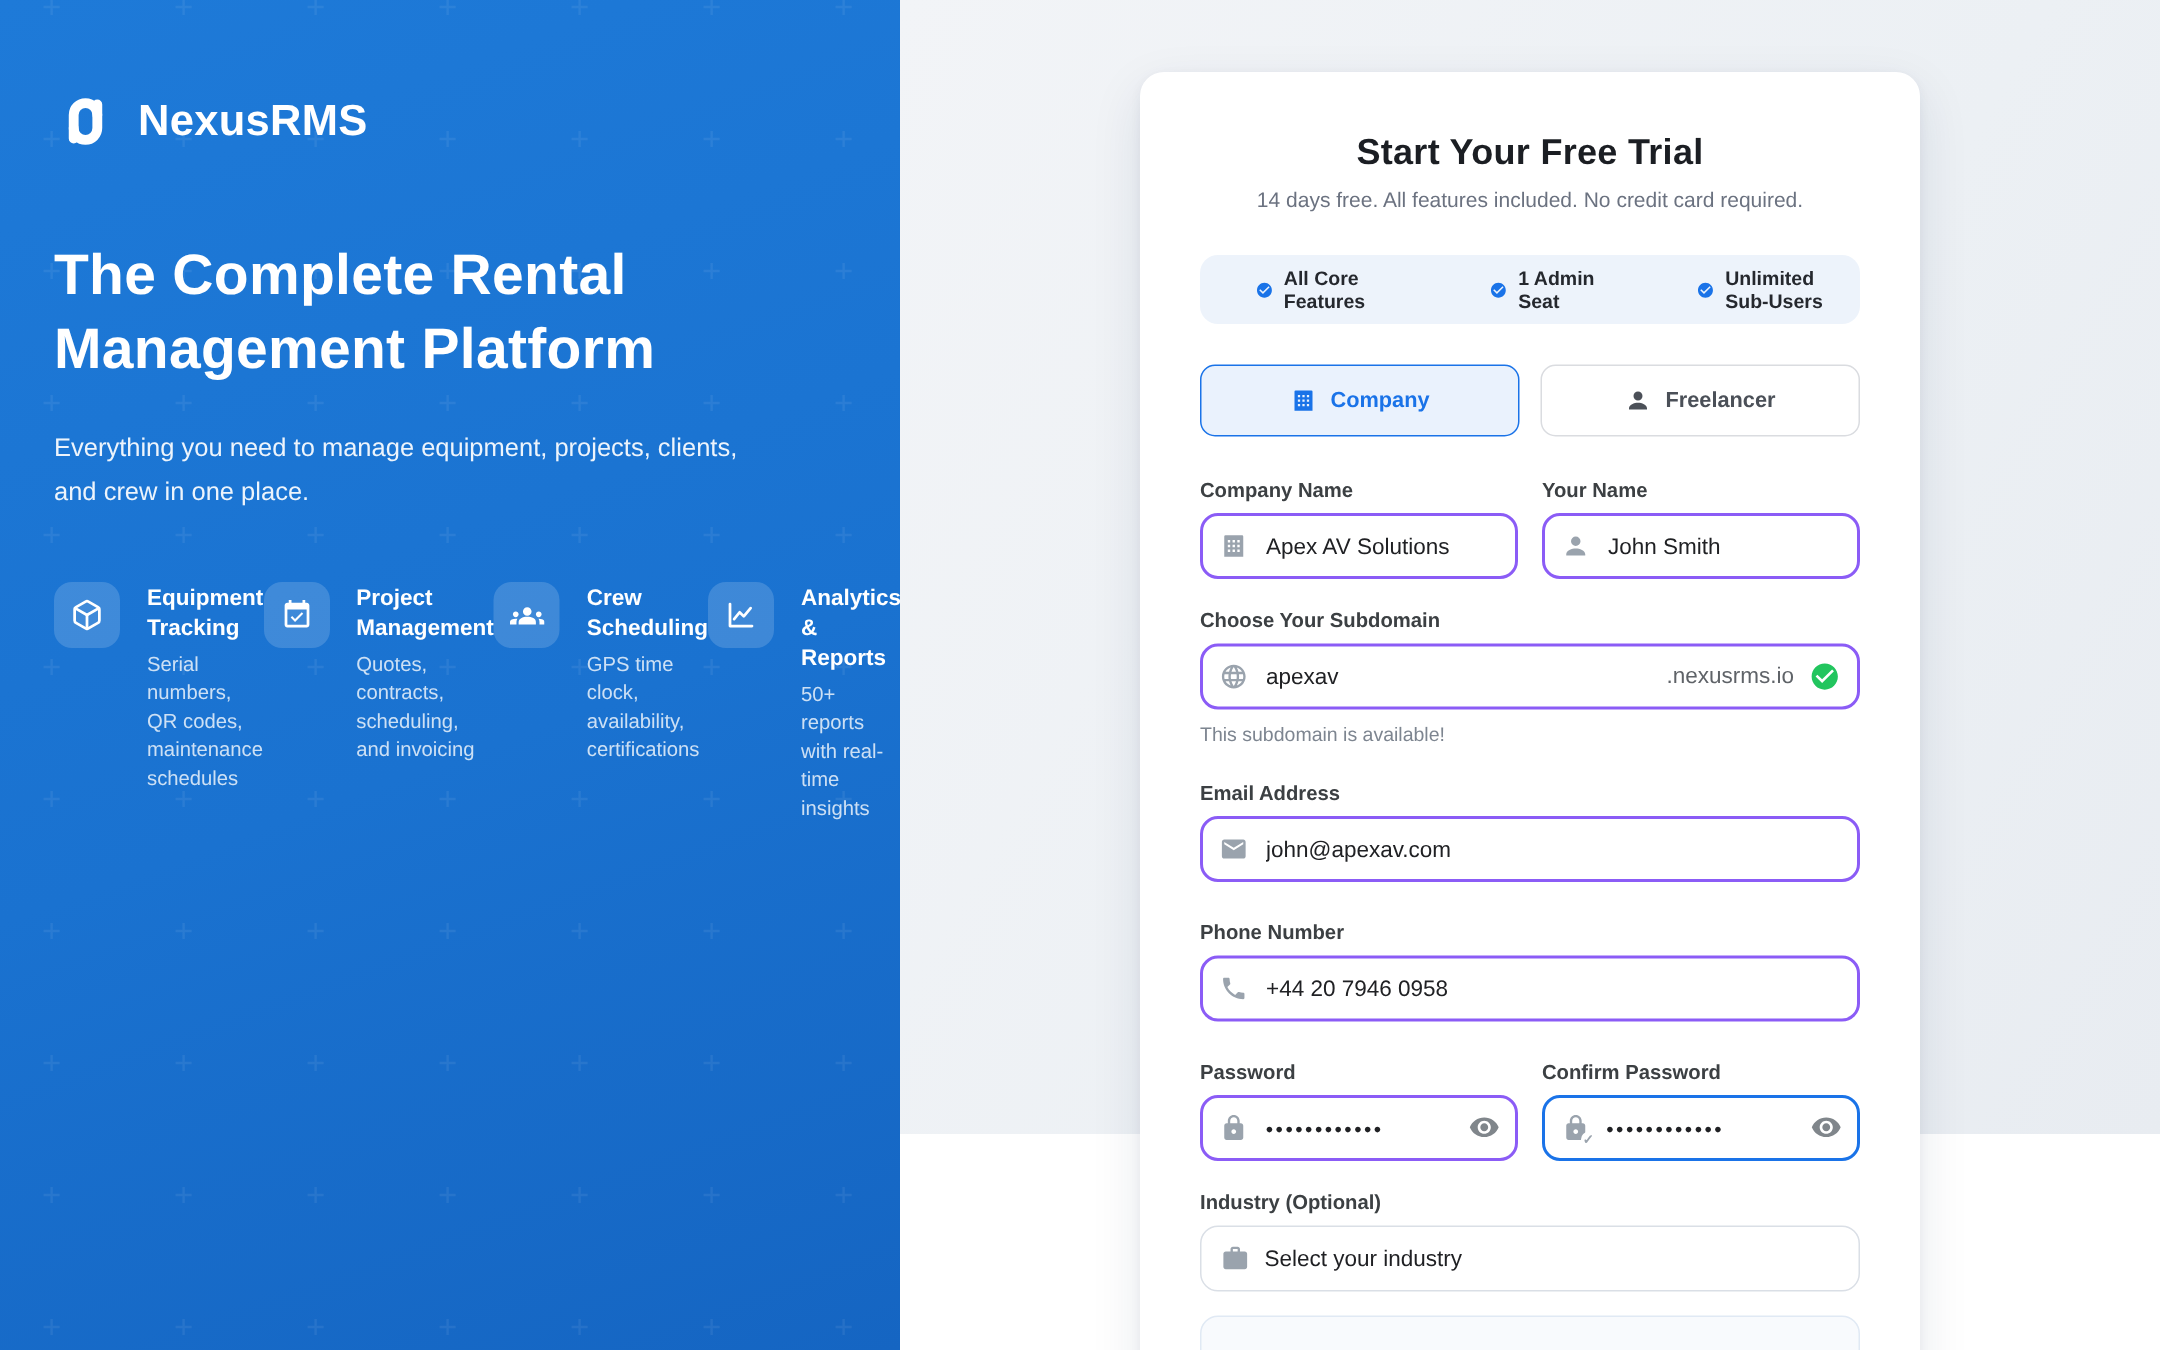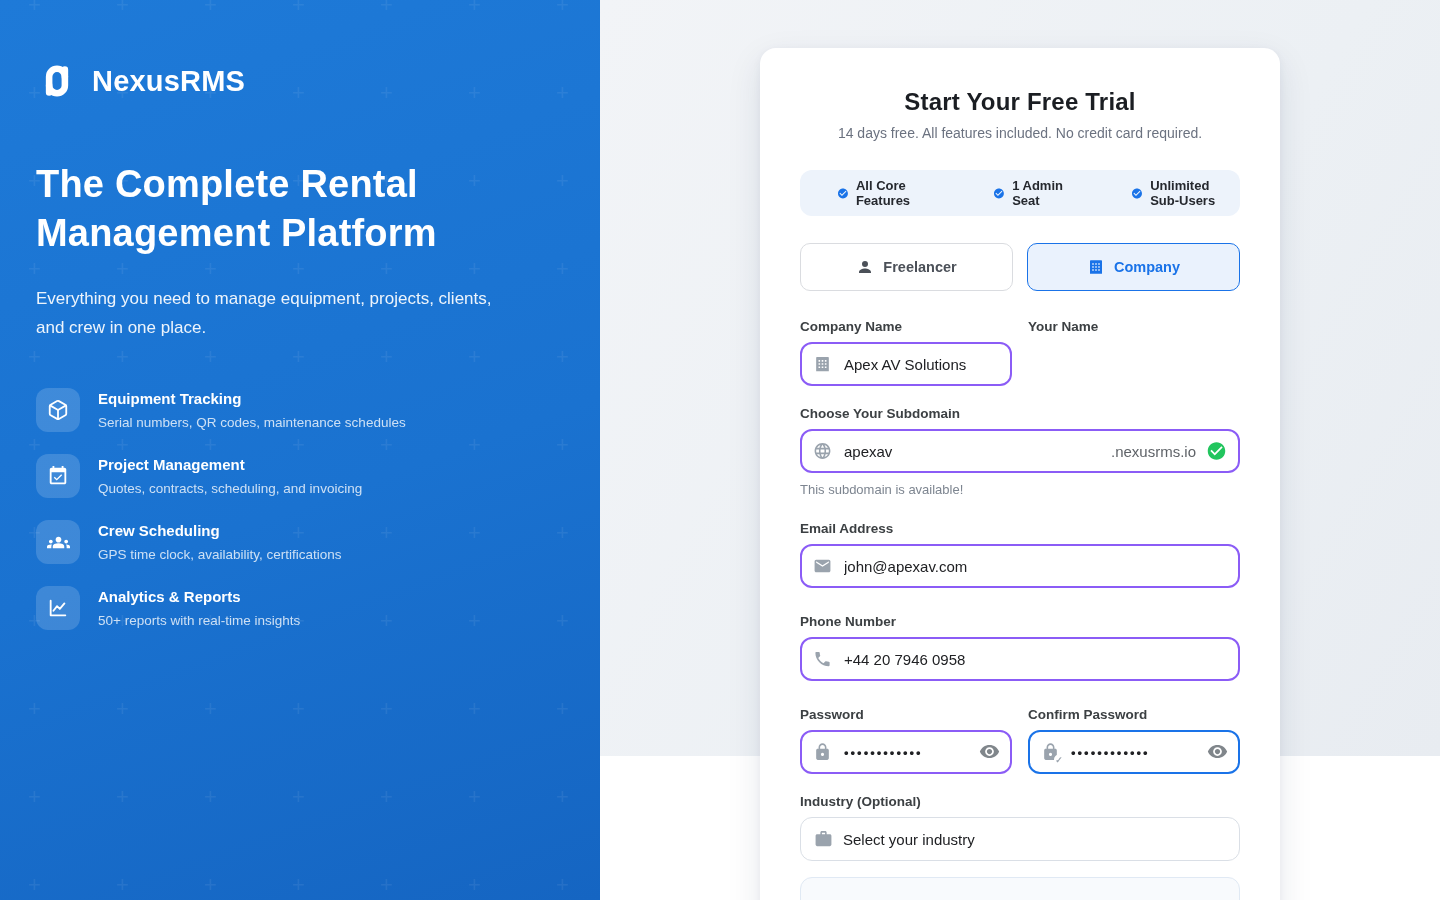--- a/index.html
+++ b/index.html
@@ -10,21 +10,21 @@
   .left-panel { position:relative; width:600px; height:900px; flex:0 0 600px;
     background:linear-gradient(160deg,#1e7ad8 0%,#1a72d0 55%,#1565c2 100%); overflow:hidden; }
   .plus-pattern { position:absolute; inset:0; pointer-events:none; }
   .plus-pattern span { position:absolute; color:rgba(255,255,255,0.07); font-size:22px; font-weight:400; }
   .left-content { position:relative; padding:60px 56px 0 36px; }
   .brand { display:flex; align-items:center; gap:14px; }
   .logo-mark { display:inline-flex; width:42px; height:42px; }
   .brand-name { color:#fff; font-size:29px; font-weight:700; letter-spacing:.2px; }
   .headline { margin-top:58px; color:#fff; font-size:38px; line-height:49px; font-weight:700; width:430px; letter-spacing:.2px; }
   .subheadline { margin-top:26px; color:rgba(255,255,255,0.92); font-size:17px; line-height:29px; width:482px; font-weight:400; }
-  .features { margin-top:46px; display:flex; flex-direction:column; gap:22px; }
+  .features { margin-top:46px; display:flex; flex-direction:row; }
   .feature-row { display:flex; align-items:flex-start; gap:18px; }
   .feature-tile { width:44px; height:44px; border-radius:12px; background:rgba(255,255,255,0.16);
     display:flex; align-items:center; justify-content:center; color:#fff; flex:0 0 44px; }
   .feature-texts { padding-top:1px; }
   .feature-title { color:#fff; font-size:15px; font-weight:700; line-height:20px; }
   .feature-desc { color:rgba(255,255,255,0.78); font-size:13.5px; line-height:19px; margin-top:4px; }
 
   
   .right-panel { position:relative; flex:1; height:756px; background:linear-gradient(120deg,#f2f4f7 0%,#ecf0f4 60%,#e8ecf1 100%); }
   .card { position:absolute; left:160px; top:48px; width:520px; min-height:920px; background:#fff;
@@ -246,48 +246,56 @@
         </span>
         <span class="badge">
           <svg viewBox="0 0 24 24">
               <path d="M12 2C6.48 2 2 6.48 2 12s4.48 10 10 10 10-4.48 10-10S17.52 2 12 2zm-2 15l-5-5 1.41-1.41L10 14.17l7.59-7.59L19 8l-9 9z"></path>
             </svg>
           <span class="badge-label">Unlimited Sub-Users</span>
         </span>
       </div>
 
       <div class="toggle-row">
+        <div class="toggle-btn selected">
+          <svg viewBox="0 0 24 24" fill-rule="evenodd">
+            <path d="M4 21V4a1 1 0 0 1 1-1h14a1 1 0 0 1 1 1v17H4zm3-14h2v2H7V7zm4 0h2v2h-2V7zm4 0h2v2h-2V7zM7 11h2v2H7v-2zm4 0h2v2h-2v-2zm4 0h2v2h-2v-2zM7 15h2v2H7v-2zm4 0h2v2h-2v-2zm4 0h2v2h-2v-2z"></path>
+          </svg>
+          <span>Company</span>
+        </div>
         <div class="toggle-btn unselected">
           <svg viewBox="0 0 24 24">
             <path d="M12 12a4 4 0 1 0 0-8 4 4 0 0 0 0 8zm0 2c-3.33 0-8 1.67-8 5v1h16v-1c0-3.33-4.67-5-8-5z"></path>
           </svg>
           <span>Freelancer</span>
-        </div>
-        <div class="toggle-btn selected">
-          <svg viewBox="0 0 24 24" fill-rule="evenodd">
-            <path d="M4 21V4a1 1 0 0 1 1-1h14a1 1 0 0 1 1 1v17H4zm3-14h2v2H7V7zm4 0h2v2h-2V7zm4 0h2v2h-2V7zM7 11h2v2H7v-2zm4 0h2v2h-2v-2zm4 0h2v2h-2v-2zM7 15h2v2H7v-2zm4 0h2v2h-2v-2zm4 0h2v2h-2v-2z"></path>
-          </svg>
-          <span>Company</span>
         </div>
       </div>
 
       <div class="two-col mt28">
         <div>
           <div class="field-label">Company Name</div>
           <div class="input-wrap">
             <span class="field-icon">
               <svg viewBox="0 0 24 24" fill-rule="evenodd">
                   <path d="M4 21V4a1 1 0 0 1 1-1h14a1 1 0 0 1 1 1v17H4zm3-14h2v2H7V7zm4 0h2v2h-2V7zm4 0h2v2h-2V7zM7 11h2v2H7v-2zm4 0h2v2h-2v-2zm4 0h2v2h-2v-2zM7 15h2v2H7v-2zm4 0h2v2h-2v-2zm4 0h2v2h-2v-2z"></path>
                 </svg>
             </span>
             <input type="text" value="Apex AV Solutions" style="">
           </div>
         </div>
         <div>
           <div class="field-label">Your Name</div>
+          <div class="input-wrap">
+            <span class="field-icon">
+              <svg viewBox="0 0 24 24">
+                  <path d="M12 12a4 4 0 1 0 0-8 4 4 0 0 0 0 8zm0 2c-3.33 0-8 1.67-8 5v1h16v-1c0-3.33-4.67-5-8-5z"></path>
+                </svg>
+            </span>
+            <input type="text" value="John Smith" style="">
+          </div>
         </div>
       </div>
 
       <div class="mt20">
         <div class="field-label">Choose Your Subdomain</div>
         <div class="input-wrap">
           <span class="field-icon">
             <svg viewBox="0 0 24 24">
                 <path d="M11.99 2C6.47 2 2 6.48 2 12s4.47 10 9.99 10C17.52 22 22 17.52 22 12S17.52 2 11.99 2zm6.93 6h-2.95c-.32-1.25-.78-2.45-1.38-3.56 1.84.63 3.37 1.91 4.33 3.56zM12 4.04c.83 1.2 1.48 2.53 1.91 3.96h-3.82c.43-1.43 1.08-2.76 1.91-3.96zM4.26 14C4.1 13.36 4 12.69 4 12s.1-1.36.26-2h3.38c-.08.66-.14 1.32-.14 2 0 .68.06 1.34.14 2H4.26zm.82 2h2.95c.32 1.25.78 2.45 1.38 3.56-1.84-.63-3.37-1.9-4.33-3.56zm2.95-8H5.08c.96-1.66 2.49-2.93 4.33-3.56C8.81 5.55 8.35 6.75 8.03 8zM12 19.96c-.83-1.2-1.48-2.53-1.91-3.96h3.82c-.43 1.43-1.08 2.76-1.91 3.96zM14.34 14H9.66c-.09-.66-.16-1.32-.16-2 0-.68.07-1.35.16-2h4.68c.09.65.16 1.32.16 2 0 .68-.07 1.34-.16 2zm.25 5.56c.6-1.11 1.06-2.31 1.38-3.56h2.95c-.96 1.65-2.49 2.93-4.33 3.56zM16.36 14c.08-.66.14-1.32.14-2 0-.68-.06-1.34-.14-2h3.38c.16.64.26 1.31.26 2s-.1 1.36-.26 2h-3.38z"></path>
               </svg>

